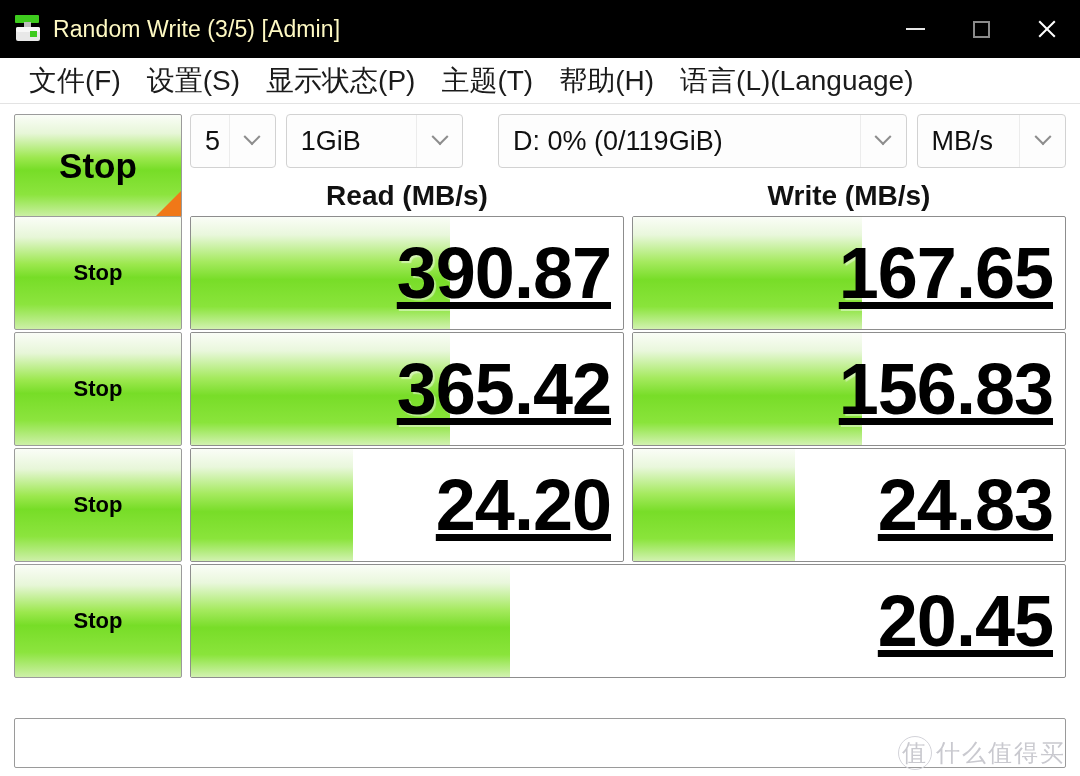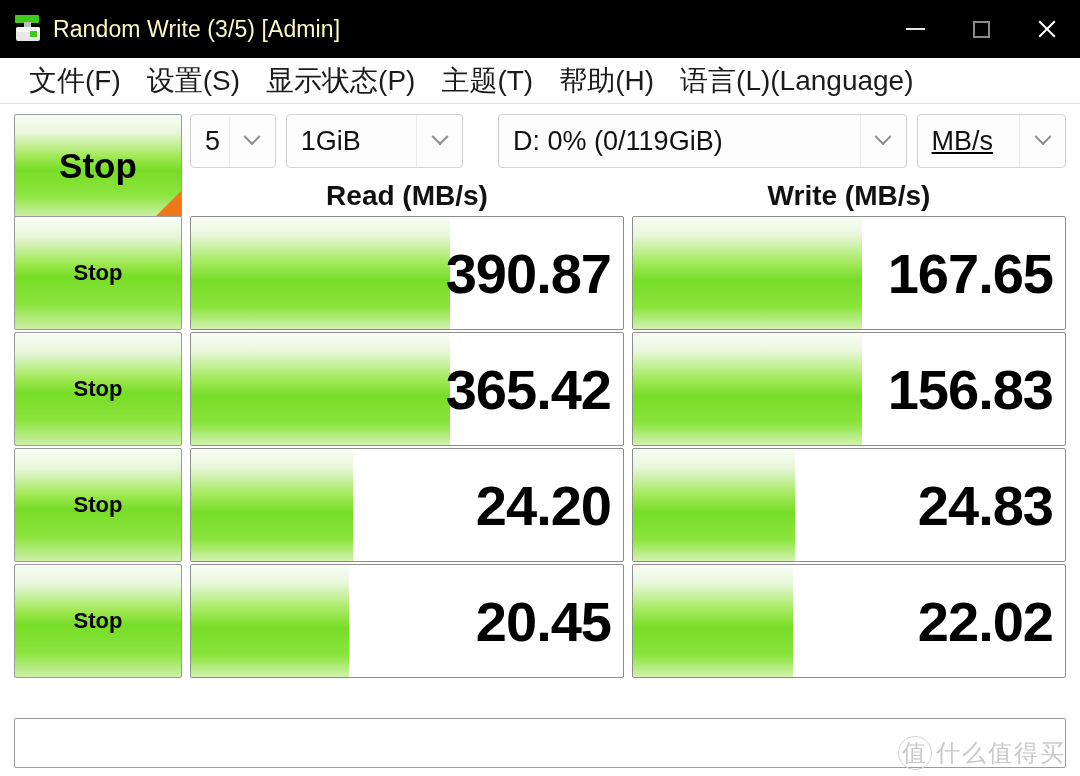--- a/index.html
+++ b/index.html
@@ -120,21 +120,21 @@
   }
   .chev {
     width: 12px; height: 12px;
     border-right: 2px solid #8d8d8d;
     border-bottom: 2px solid #8d8d8d;
     transform: rotate(45deg) translate(-3px,-3px);
   }
   .combo-count { width: 86px; margin-left: 8px; }
   .combo-size  { width: 178px; }
   .combo-drive { width: 410px; margin-left: 35px; }
-  .combo-unit  { width: 150px; text-decoration: underline; }
+  .combo-unit  { width: 150px; }
 
   
   .main-grid {
     flex: 1 1 auto;
     display: flex;
     flex-direction: column;
   }
   .grid-row {
     display: flex;
     align-items: stretch;
@@ -184,26 +184,27 @@
     background: linear-gradient(to bottom,
         #fafdf7 0%, #e9f7dc 16%, #a5ea5f 40%,
         #78dd28 56%, #8ae43b 80%, #d2f2b1 100%);
   }
   .bar .score {
     position: relative;
     z-index: 2;
     width: 100%;
     text-align: right;
     padding-right: 12px;
-    font-size: 56px;
+    font-size: 72px;
     font-weight: bold;
     color: #000000;
     letter-spacing: -1px;
     text-shadow: 2px 2px 1px rgba(255,255,255,0.45);
     font-family: "Liberation Sans", sans-serif;
+    text-decoration: underline;
   }
 
   .headers {
     display: flex;
     height: 40px;
     flex: 0 0 40px;
     align-items: center;
   }
   .hdr {
     text-align: center;
@@ -377,24 +378,20 @@
       <div class="grid-row result-row">
         <div class="col-btn">
           <div class="btn-green btn-row">
             <span>Stop</span>
           </div>
         </div>
         <div class="col-read bar">
           <span class="fill" style="width: 36.5%;"></span>
           <span class="score">20.45</span>
         </div>
-        <div class="col-write bar">
-          <span class="fill" style="width: 37%;"></span>
-          <span class="score">22.02</span>
-        </div>
       </div>
 
     </div>
 
     <div class="statusbar"></div>
   </div>
 
   <div class="watermark">
     <span class="wm-circle">值</span><span>什么值得买</span>
   </div>

